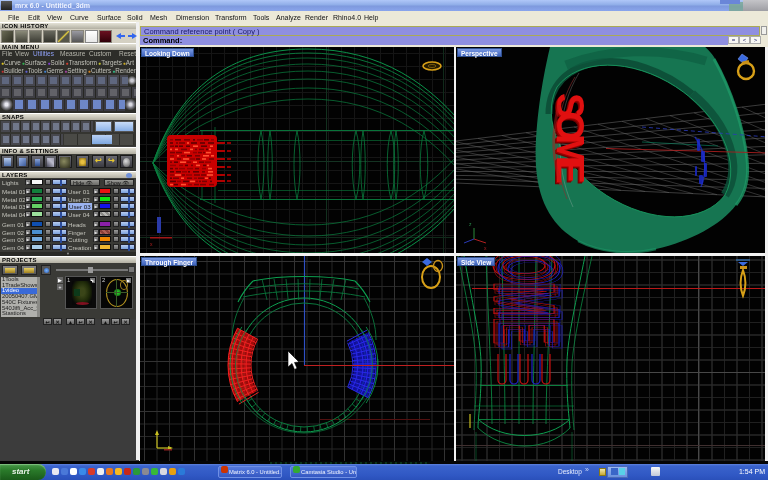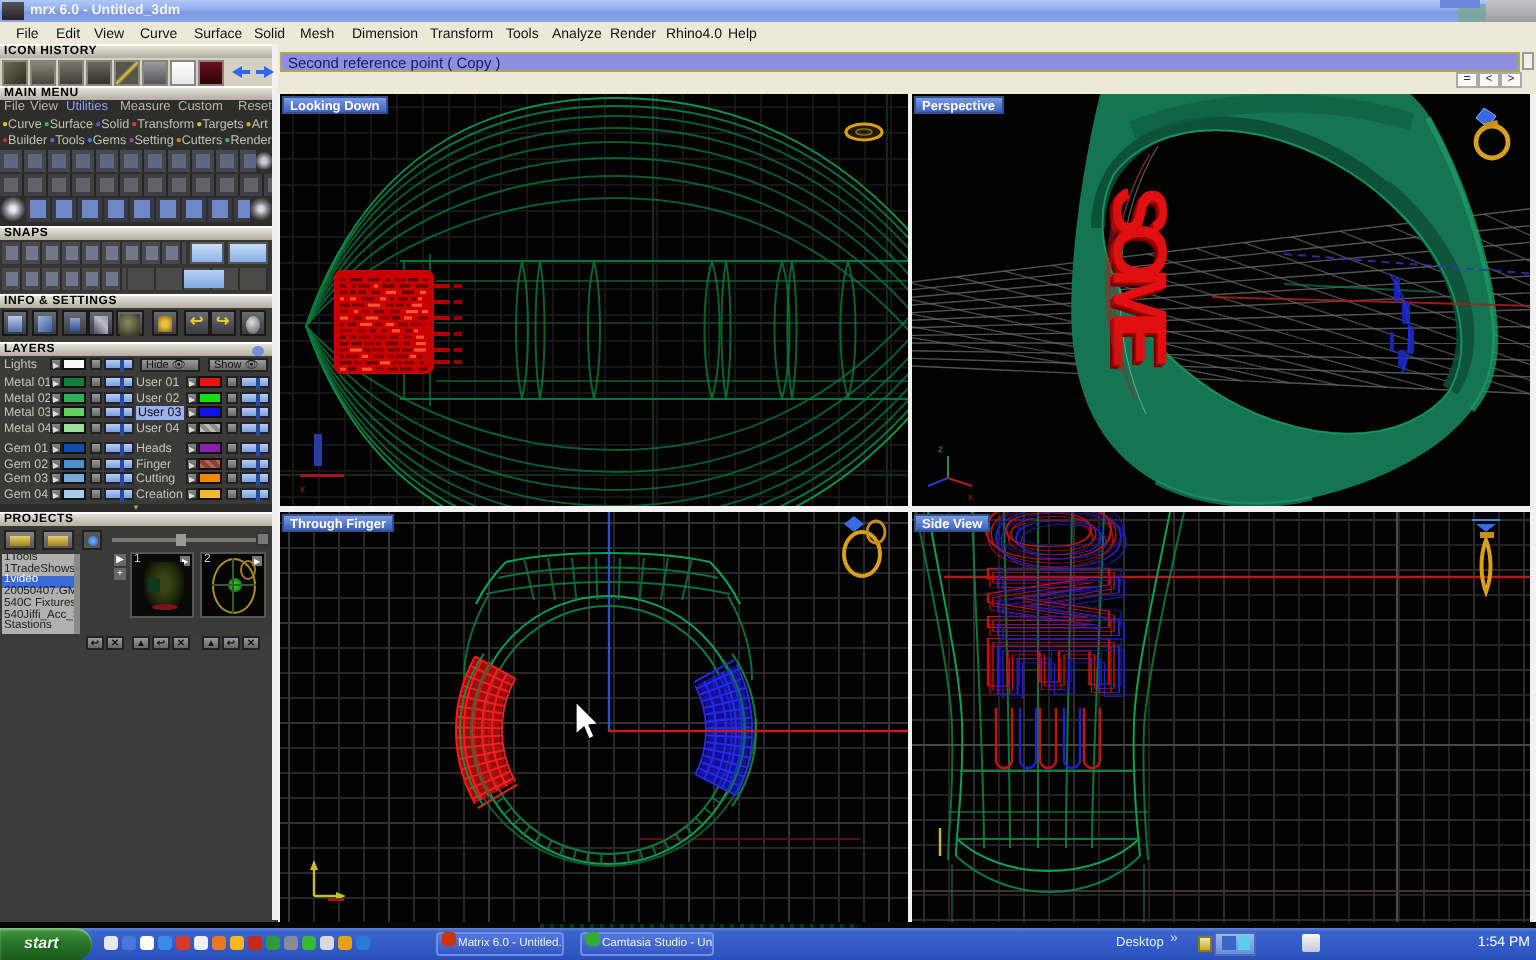--- a/index.html
+++ b/index.html
@@ -83,21 +83,22 @@
       <span style="left:150px">Mesh</span>
       <span style="left:176px">Dimension</span>
       <span style="left:215px">Transform</span>
       <span style="left:253px">Tools</span>
       <span style="left:276px">Analyze</span>
       <span style="left:305px">Render</span>
       <span style="left:333px">Rhino4.0</span>
       <span style="left:364px">Help</span>
   </div>
   <div id="cmdwrap" class="abs">
-    <div id="cmdline1">Second reference point ( Copy )</div>
+    <div id="cmdline1">Command reference point ( Copy )</div>
+    <div id="cmdline2">Command:</div>
     <div id="cmdbtns"><b>=</b><b>&lt;</b><b>&gt;</b></div>
       <div class="abs" style="left:622px;top:2px;width:6px;height:9px;background:#f0f0ec;border:1px solid #999;"></div>
   </div>
   <div id="leftpanel" class="abs">
     <div class="white-edge abs"></div>
 
     <div class="phead abs" style="top:0;">ICON HISTORY</div>
     <div class="abs" style="left:0;top:7px;width:136px;height:14px;background:#d4d0c2;">
       <div class="hico" style="left:1px;background:linear-gradient(135deg,#6b6b55,#2e2e22);"></div>
       <div class="hico" style="left:15px;background:linear-gradient(#8a8a78,#44443a);"></div>

